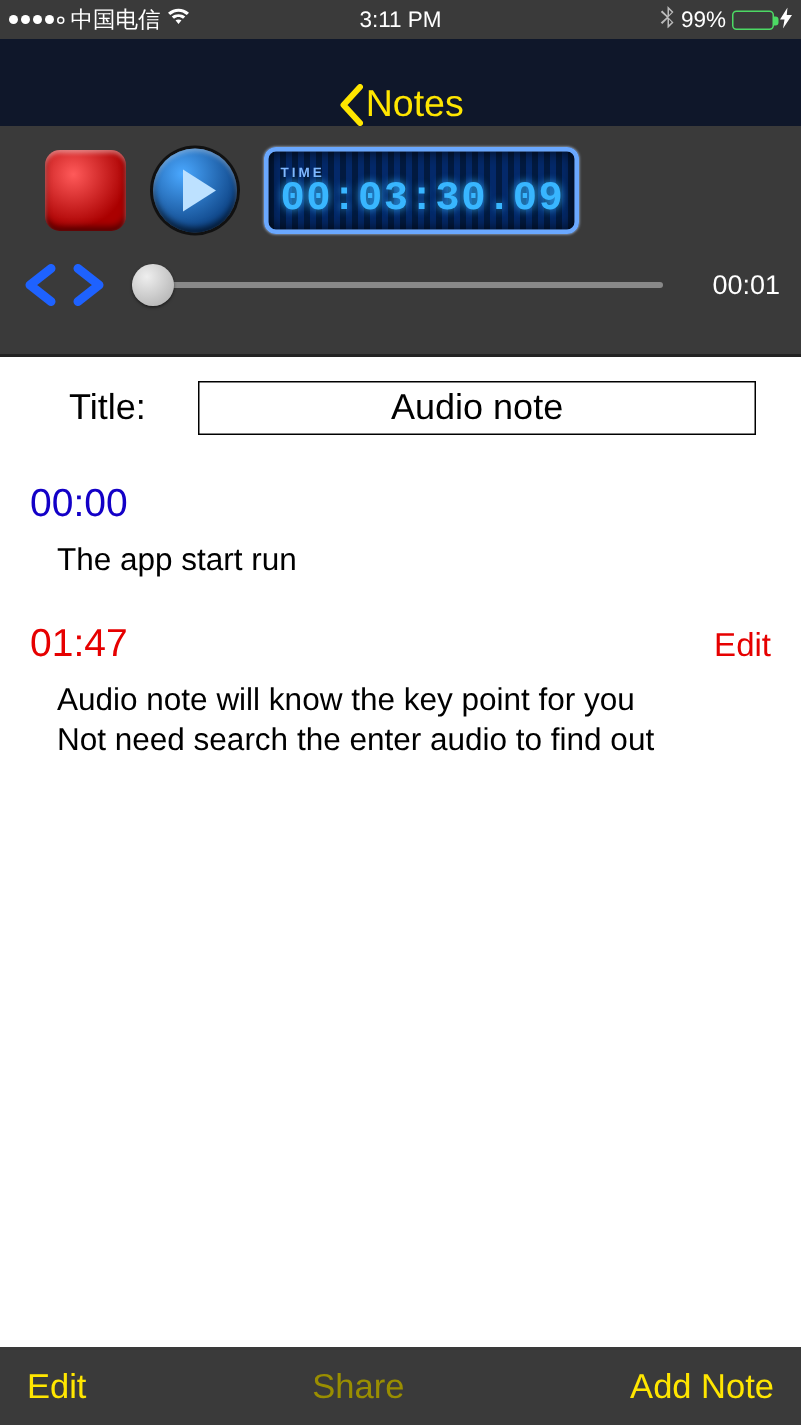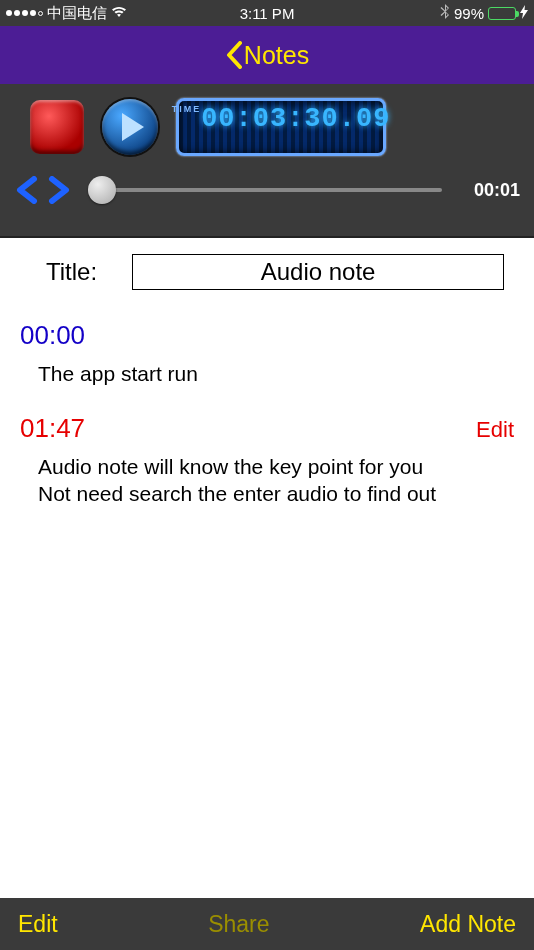--- a/index.html
+++ b/index.html
@@ -28,24 +28,24 @@
     width: 28px; height: 13px; border:1px solid #4cd964; border-radius:3px; position:relative;
   }
   .battery::after{ content:""; position:absolute; right:-4px; top:3px; width:3px; height:6px; background:#4cd964; border-radius:0 2px 2px 0;}
   .battery-fill{ height:100%; width:98%; background:#4cd964; border-radius:2px;}
   .bolt { color:#fff; font-size:12px;}
 
   
   .nav-bar {
     height: 58px;
     width:100%;
-    background:#4c1d95;
+    background:#0f172a;
     display:flex;
     align-items:center;
-    justify-content:center;
+    justify-content:flex-end;
     padding: 0 12px;
     flex-direction: column;
   }
   .nav-back { display:flex; align-items:center; color:#ffe600; font-size:25px; gap:2px;}
   .nav-add { color:#8e8e8e; font-size:24px; }
 
   
   .player {
     background:#3a3a3a;
     padding: 6px 10px 10px;
@@ -65,26 +65,26 @@
   }
   .play-tri { width:0;height:0;border-top:14px solid transparent;border-bottom:14px solid transparent;border-left:22px solid #bde1ff; margin-left:5px;}
   .lcd {
     flex: 0 0 auto;
     width: 210px; height: 58px;
     border-radius:8px;
     border: 3px solid #6aa8ff;
     background: repeating-linear-gradient(90deg, #021a40 0 4px, #04296a 4px 8px);
     box-shadow: inset 0 0 10px rgba(0,0,0,.8), 0 0 2px #bcd6ff;
     padding: 3px 8px 0;
-    display:flex; flex-direction:row; justify-content:center;
+    display:flex; flex-direction:column; justify-content:center;
   }
   .lcd-label { font-size:9px; letter-spacing:2px; color:#7fb8ff; font-weight:bold; margin-bottom:-2px;}
   .lcd-time { font-family: "Courier New", monospace; font-size:27px; font-weight:bold; color:#38b6ff; text-shadow: 0 0 6px #38b6ff; letter-spacing:1px;}
 
-  .player-bottom { display:flex; align-items:center; padding: 14px 4px 2px; gap:4px;font-weight:bold;}
+  .player-bottom { display:flex; align-items:center; padding: 14px 4px 2px; gap:4px;}
   .seek-chev { width:30px; text-align:center; }
   .seek-chev svg { display:block; }
   .slider { flex:1; display:flex; align-items:center; position:relative; margin: 0 6px;}
   .track { height:4px; width:100%; background:#888; border-radius:2px;}
   .thumb { position:absolute; left:0; width:28px; height:28px; border-radius:50%; background:radial-gradient(circle at 35% 30%, #eee, #aaa); box-shadow:0 1px 2px rgba(0,0,0,.5);}
   .time-end { color:#fff; font-size:18px; margin-left:8px; width:60px; text-align:right;}
 
   
   .content {
     background:#fff;

